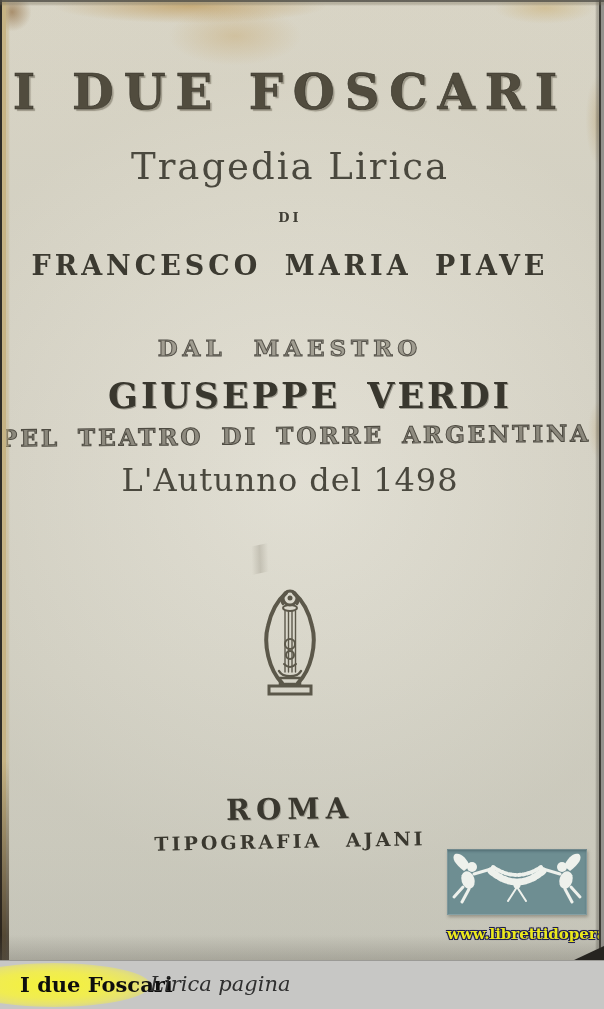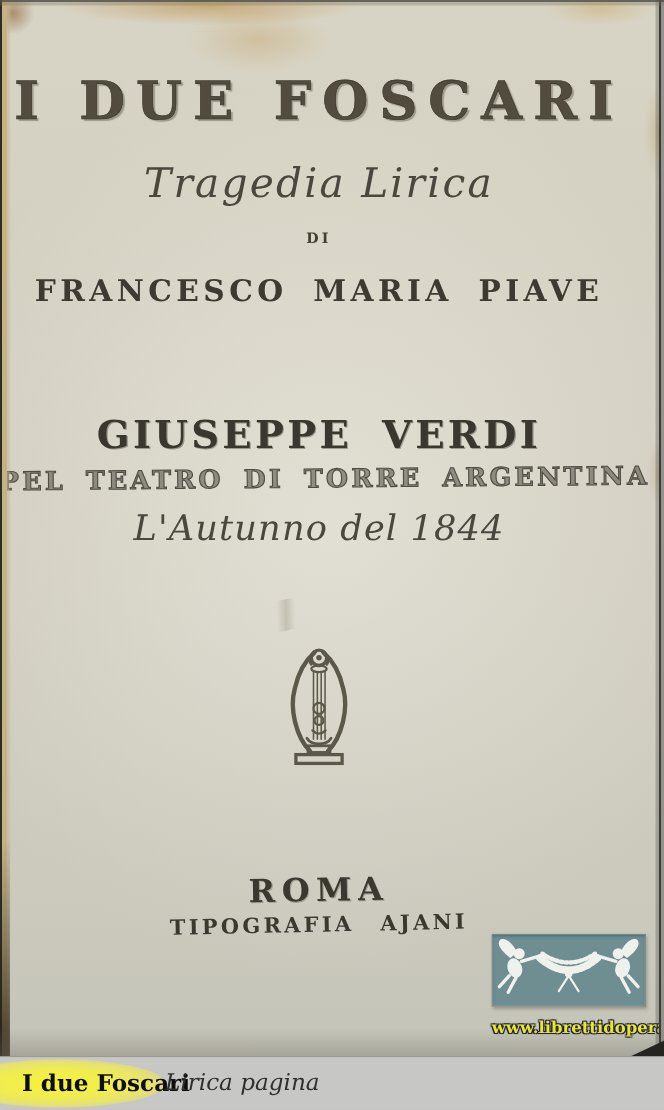--- a/index.html
+++ b/index.html
@@ -34,29 +34,29 @@
       radial-gradient(ellipse 70px 22px at 545px 8px,  rgba(200,164,88,.40), rgba(200,164,88,0) 72%),
       radial-gradient(ellipse 26px 26px at 12px 12px,  rgba(130,88,38,.55),  rgba(130,88,38,0) 75%),
       radial-gradient(ellipse 18px 60px at 599px 120px,rgba(176,146,88,.35), rgba(176,146,88,0) 75%),
       radial-gradient(ellipse 16px 40px at 600px 430px,rgba(176,146,88,.30), rgba(176,146,88,0) 75%),
       radial-gradient(ellipse 420px 420px at 300px 480px, rgba(255,255,255,.12), rgba(140,136,120,.16) 96%);}
   
   .content{position:absolute;left:0;top:0;width:580px;height:100%;}
   .line{position:absolute;width:100%;text-align:center;line-height:1;white-space:nowrap;}
   .t-title{top:68px;font-size:48px;font-weight:bold;letter-spacing:10px;color:#514c3e;
     -webkit-text-stroke:.6px #38352b;text-shadow:2px 2px 1px rgba(110,104,88,.55);}
-  .t-script{font-style:italic;color:#4a483e;}
+  .t-script{color:#4a483e;}
   .t-trag{top:148px;font-size:37px;letter-spacing:2px;}
   .t-di{top:211px;font-size:13px;font-weight:bold;letter-spacing:3px;color:#403e35;}
   .t-piave{top:252px;font-size:27px;font-weight:bold;letter-spacing:4px;word-spacing:10px;color:#3c3a31;}
   .t-posta{top:303px;font-size:14px;font-weight:bold;letter-spacing:3px;word-spacing:16px;color:#3c3a31;}
   .t-dalm{top:336px;font-size:23px;font-weight:bold;letter-spacing:5px;word-spacing:14px;
     color:rgba(86,82,70,.45);-webkit-text-stroke:1px #55524a;}
   .t-verdi{top:378px;font-size:35px;font-weight:800;letter-spacing:3px;word-spacing:12px;color:#39372e;
-    text-shadow:1px 1px 0 rgba(57,55,46,.4);}
+    text-shadow:1px 1px 0 rgba(57,55,46,.4);padding-left:20px;}
   .t-teatro{top:424px;font-size:23px;font-weight:bold;letter-spacing:3px;word-spacing:7px;
     color:rgba(78,75,64,.55);-webkit-text-stroke:1px #4e4b42;transform:rotate(-.5deg);}
   .t-autunno{top:464px;font-size:32px;letter-spacing:1px;}
   .t-roma{top:795px;font-size:29px;font-weight:bold;letter-spacing:6px;color:#3a382f;transform:rotate(-1deg);
     text-shadow:1px 1px 0 rgba(58,56,47,.3);}
   .t-tipo{top:832px;font-size:19px;font-weight:bold;letter-spacing:3px;word-spacing:14px;color:#3a382f;transform:rotate(-1.2deg);}
   
   .lyre{position:absolute;top:586px;left:50%;margin-left:-32px;width:64px;height:114px;opacity:.88;}
   
   .watermark{position:absolute;left:447px;top:849px;width:140px;}
@@ -84,23 +84,24 @@
 
   <div class="photo">
     <div class="stains"></div>
     <div class="crease"></div>
 
     <div class="content">
       <div class="line t-title">I DUE FOSCARI</div>
       <div class="line t-script t-trag">Tragedia Lirica</div>
       <div class="line t-di">DI</div>
       <div class="line t-piave">FRANCESCO MARIA PIAVE</div>
+      <div class="line t-dalm">DAL MAESTRO</div>
       <div class="line t-verdi">GIUSEPPE VERDI</div>
       <div class="line t-teatro">PEL TEATRO DI TORRE ARGENTINA</div>
-      <div class="line t-script t-autunno">L'Autunno del 1844</div>
+      <div class="line t-script t-autunno">L'Autunno del 1498</div>
 
       <svg class="lyre" viewBox="0 0 64 114" fill="none" stroke="#4b4739" stroke-width="4" stroke-linecap="round">
         <circle cx="32" cy="12" r="7" stroke-width="3"></circle>
         <circle cx="32" cy="12" r="2.5" fill="#4b4739" stroke="none"></circle>
         <path d="M24,97 C11,84 5,58 10,40 C13,26 20,14 28,7"></path>
         <path d="M28,7 C24,10 22,14 25,18" stroke-width="2.5"></path>
         <path d="M40,97 C53,84 59,58 54,40 C51,26 44,14 36,7"></path>
         <path d="M36,7 C40,10 42,14 39,18" stroke-width="2.5"></path>
         <ellipse cx="32" cy="22" rx="7" ry="3" stroke-width="2"></ellipse>
         <line x1="27" y1="25" x2="27" y2="86" stroke-width="1.4"></line>

